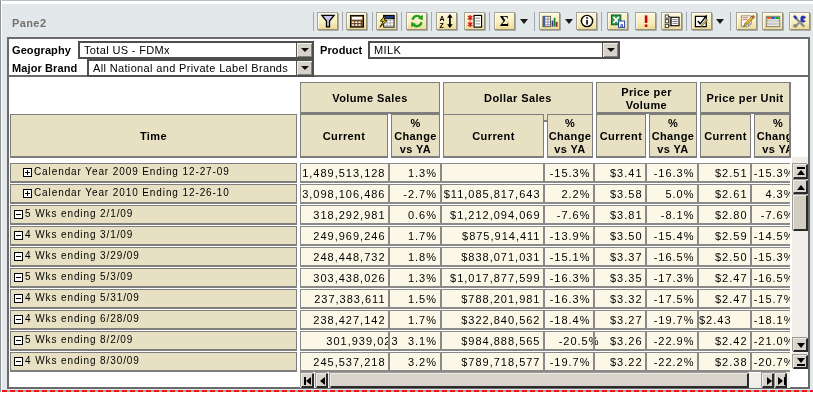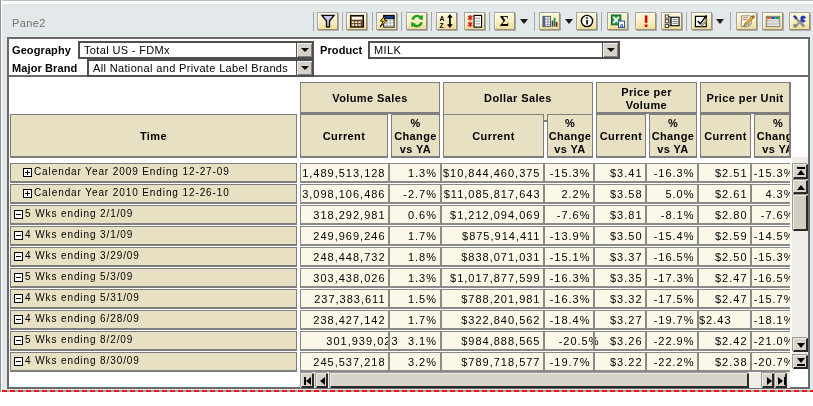--- a/index.html
+++ b/index.html
@@ -2,21 +2,21 @@
 <html><head><meta charset="utf-8"><title>Pane2</title><style>
 * { margin:0; padding:0; box-sizing:border-box; }
 html,body { width:813px; height:406px; font-family:"Liberation Sans", sans-serif; }
 body { position:relative; background:#FFFFFF; overflow:hidden; }
 #bg { position:absolute; left:0; top:4px; width:813px; height:388px; background:#E3E8EB; }
 #topwhite { position:absolute; left:2px; top:0; width:811px; height:4px; background:#FFFFFF; }
 #topline { position:absolute; left:0; top:0; width:813px; height:1px; background:#B9BEC2; }
 #leftline { position:absolute; left:0; top:0; width:1px; height:392px; background:#8F9396; }
 #leftwhite { position:absolute; left:1px; top:0; width:1px; height:392px; background:#FDFDFD; }
 .t { position:absolute; white-space:pre; }
-#pane2 { left:12px; top:17px; font-size:11px; font-weight:normal; color:#74716C; letter-spacing:0.4px; }
+#pane2 { left:12px; top:17px; font-size:11px; font-weight:bold; color:#74716C; letter-spacing:0.4px; }
 
 .tbtn { position:absolute; top:12px; width:21px; height:18px;
   background:linear-gradient(180deg,#FDF8DA 0%,#F8EEC0 55%,#EEDB96 100%);
   border:1px solid #95917F; border-top-color:#A8A495; border-left-color:#A8A495;
   box-shadow:inset 0 1px 0 rgba(255,255,255,.85), inset 1px 0 0 rgba(255,255,255,.6), 1px 1px 0 #ABABA3;
   border-radius:1px; }
 .tbtn svg { position:absolute; left:2px; top:1px; }
 .tsep { position:absolute; top:12px; width:1px; height:19px; background:#A2A8AC; }
 .tarr { position:absolute; top:19px; width:0; height:0; border-left:4px solid transparent; border-right:4px solid transparent; border-top:5px solid #1A1A1A; }
 
@@ -276,25 +276,24 @@
       <i></i>
       <b></b>
     </div>
     <div class="txt" style="left:23px">Calendar Year 2009 Ending 12-27-09</div>
   </div>
 <div class="drow" style="top:163px">
     <div class="dcell" style="left:0px; width:87px">1,489,513,128</div>
     <div class="dsep" style="left:87px"></div>
     <div class="dcell" style="left:88px; width:50.5px">1.3%</div>
     <div class="dsep" style="left:138.5px"></div>
-    <div class="dcell" style="left:139.5px; width:102.5px">$10,844,460,375</div>
     <div class="dsep" style="left:242px"></div>
     <div class="dcell" style="left:243px; width:49px">-15.3%</div>
     <div class="dsep" style="left:292px"></div>
-    <div class="dcell" style="left:309px; width:30px">$3.41</div>
+    <div class="dcell" style="left:293px; width:51px">$3.41</div>
     <div class="dsep" style="left:344px"></div>
     <div class="dcell" style="left:345px; width:51px">-16.3%</div>
     <div class="dsep" style="left:396px"></div>
     <div class="dcell" style="left:397px; width:52px">$2.51</div>
     <div class="dsep" style="left:449px"></div>
     <div class="dcell" style="left:450px; width:46px">-15.3%</div>
   </div>
 <div class="trow" style="top:184px">
     <div class="pm plus" style="left:12px">
       <i></i>

